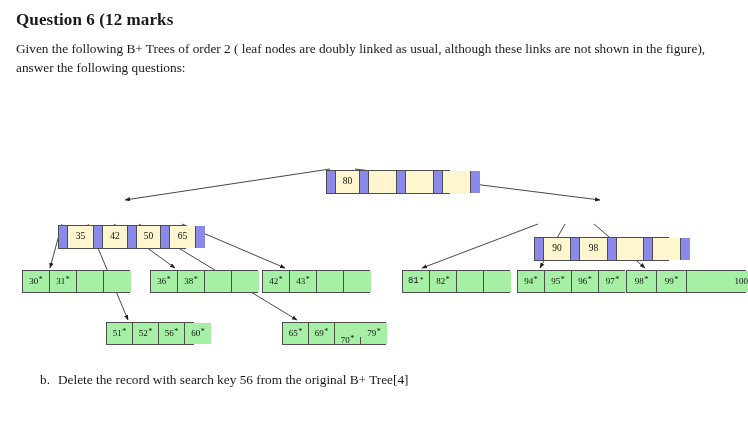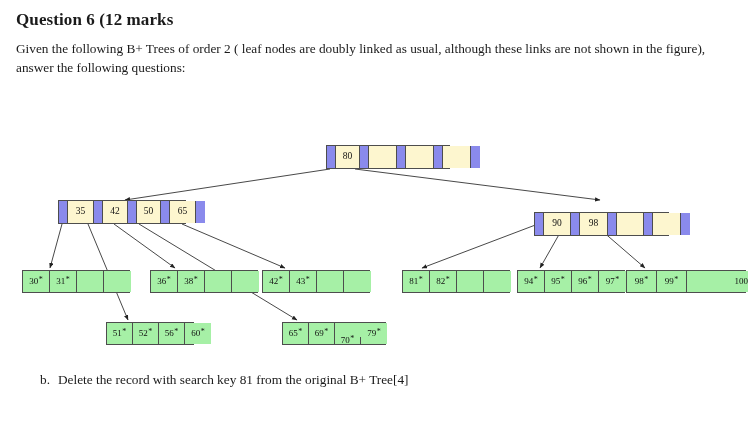--- a/index.html
+++ b/index.html
@@ -60,21 +60,21 @@
   }
 
   
   .node {
     position: absolute;
     display: flex;
     border: 1px solid #4d4d4d;
     box-sizing: border-box;
     background: #fdf6cf;
   }
-  .node.internal { height: 24px; }
+  .node.internal { height: 24px; margin-top: 25px; }
   .node.leaf { height: 23px; background: #a6f0a6; }
 
   .ptr {
     width: 9px;
     background: #8a8aec;
     border-right: 1px solid #4d4d4d;
     box-sizing: border-box;
     flex: 0 0 9px;
   }
   .ptr.last { border-right: none; }
@@ -119,21 +119,21 @@
 </head>
 <body>
 
 <div id="doc-text">
   <div class="q-title">Question 6 (12 marks</div>
   <div class="q-body">Given the following B+ Trees of order 2 ( leaf nodes are doubly linked as usual, although these links are not shown in the figure), answer the following questions:</div>
 </div>
 
 <div id="doc-text-b" style="position:absolute;left:0;top:370px;width:748px;">
   <div class="q-item" style="margin-top:0;">
-    <span class="marker">b.</span><span>Delete the record with search key 81 from the original B+ Tree[4]</span>
+    <span class="marker">b.</span><span>Delete the record with search key 56 from the original B+ Tree[4]</span>
   </div>
 </div>
 
 <svg id="tree-canvas" viewBox="0 0 748 421" width="748" height="421" xmlns="http://www.w3.org/2000/svg">
   <defs>
     <marker id="arrowhead" markerWidth="7" markerHeight="7" refX="5.6" refY="2.4" orient="auto" markerUnits="strokeWidth">
       <path d="M0,0 L6,2.4 L0,4.8 z" fill="#222"></path>
     </marker>
   </defs>
   <g id="edge-group">
@@ -196,21 +196,21 @@
       <div class="cell" style="flex: 0 0 27px; background: rgb(166, 240, 166);"></div>
       <div class="cell last" style="flex: 0 0 27px; background: rgb(166, 240, 166);"></div>
     </div>
     <div class="node leaf" style="left: 262px; top: 270px; width: 108px; background: rgb(166, 240, 166); border-color: rgb(77, 77, 77);">
       <div class="cell" style="flex: 0 0 27px; background: rgb(166, 240, 166);">42<span class="star">*</span></div>
       <div class="cell" style="flex: 0 0 27px; background: rgb(166, 240, 166);">43<span class="star">*</span></div>
       <div class="cell" style="flex: 0 0 27px; background: rgb(166, 240, 166);"></div>
       <div class="cell last" style="flex: 0 0 27px; background: rgb(166, 240, 166);"></div>
     </div>
     <div class="node leaf" style="left: 402px; top: 270px; width: 108px; background: rgb(166, 240, 166); border-color: rgb(77, 77, 77);">
-      <div class="cell" style="flex: 0 0 27px; background: rgb(166, 240, 166);">81<span class="star">*</span></div>
+      <div class="cell" style="flex: 0 0 27px; background: rgb(166, 240, 166); font-family: Liberation Mono, monospace;">81<span class="star">*</span></div>
       <div class="cell" style="flex: 0 0 27px; background: rgb(166, 240, 166);">82<span class="star">*</span></div>
       <div class="cell" style="flex: 0 0 27px; background: rgb(166, 240, 166);"></div>
       <div class="cell last" style="flex: 0 0 27px; background: rgb(166, 240, 166);"></div>
     </div>
     <div class="node leaf" style="left: 517px; top: 270px; width: 108px; background: rgb(166, 240, 166); border-color: rgb(77, 77, 77);">
       <div class="cell" style="flex: 0 0 27px; background: rgb(166, 240, 166);">94<span class="star">*</span></div>
       <div class="cell" style="flex: 0 0 27px; background: rgb(166, 240, 166);">95<span class="star">*</span></div>
       <div class="cell" style="flex: 0 0 27px; background: rgb(166, 240, 166);">96<span class="star">*</span></div>
       <div class="cell last" style="flex: 0 0 27px; background: rgb(166, 240, 166);">97<span class="star">*</span></div>
     </div>

